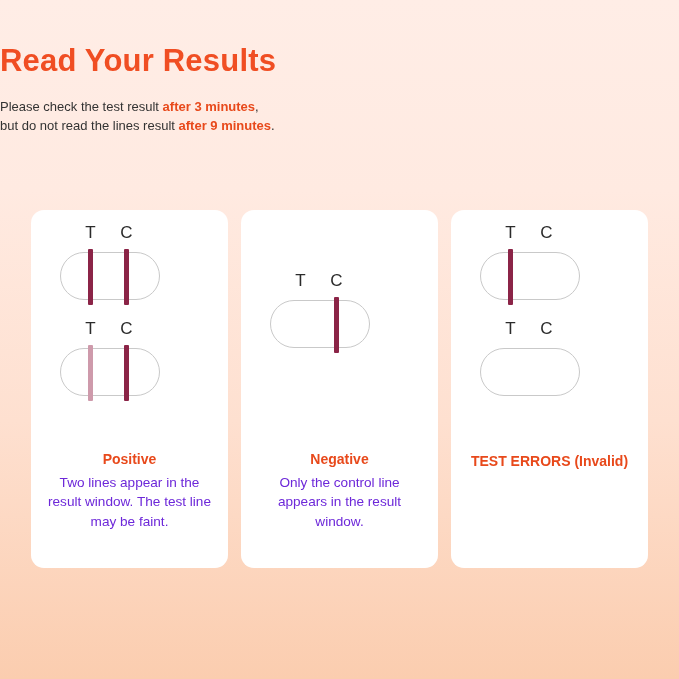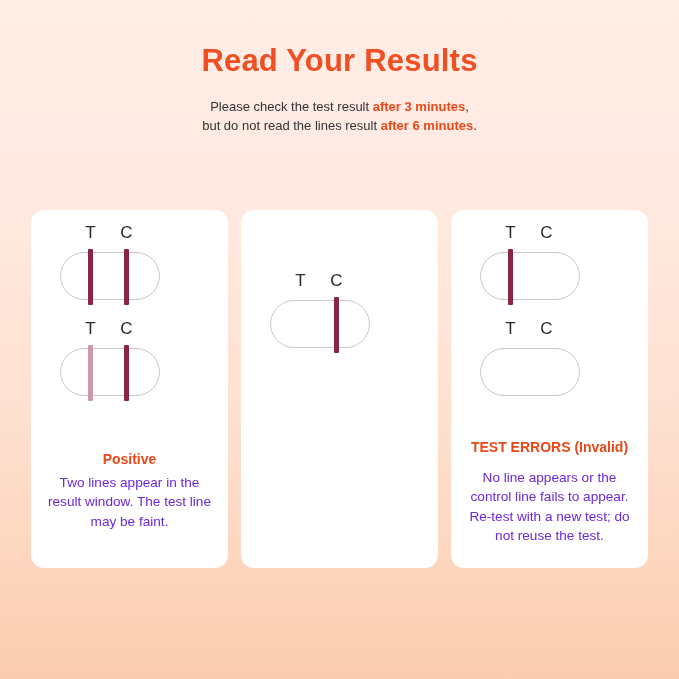--- a/index.html
+++ b/index.html
@@ -11,21 +11,21 @@
     height: 679px;
     background: linear-gradient(to bottom, #FFEDE6 0%, #FFEAE1 28%, #FEE0D0 62%, #FBCDAF 100%);
     font-family: "Liberation Sans", sans-serif;
     overflow: hidden;
     position: relative;
   }
 
   
   .header {
     padding-top: 44px;
-    text-align: center;
+    text-align: left;
   }
   .title {
     font-size: 31px;
     font-weight: bold;
     color: #F04E23;
     letter-spacing: 0.2px;
     margin: 0;
     line-height: 1.1;
   }
   .subtitle {
@@ -131,21 +131,21 @@
     margin: 0;
   }
 </style>
 </head>
 <body>
 
 <div class="header">
   <h1 class="title">Read Your Results</h1>
   <p class="subtitle">
     <span>Please check the test result </span><span class="hl">after 3 minutes</span><span>,</span><br>
-    <span>but do not read the lines result </span><span class="hl">after 6 minutes</span><span>.</span>
+    <span>but do not read the lines result </span><span class="hl">after 9 minutes</span><span>.</span>
   </p>
 </div>
 
 <div class="cards">
 
   <div class="card">
     <div class="strips">
 
       <div class="strip-unit" style="top:14px;">
         <div class="labels">
@@ -183,20 +183,24 @@
         <div class="labels">
           <span class="label-T">T</span>
           <span class="label-C">C</span>
         </div>
         <div class="window">
           <div class="line dark at-C"></div>
         </div>
       </div>
 
     </div>
+    <div class="caption" style="top:240px;">
+      <p class="caption-title">Negative</p>
+      <p class="caption-body">Only the control line appears in the result window.</p>
+    </div>
   </div>
 
   <div class="card">
     <div class="strips">
 
       <div class="strip-unit" style="top:14px;">
         <div class="labels">
           <span class="label-T">T</span>
           <span class="label-C">C</span>
         </div>
@@ -207,19 +211,18 @@
 
       <div class="strip-unit" style="top:110px;">
         <div class="labels">
           <span class="label-T">T</span>
           <span class="label-C">C</span>
         </div>
         <div class="window"></div>
       </div>
 
     </div>
-    <div class="caption" style="top:228px;">
+    <div class="caption" style="top:242px;">
       <p class="caption-title">TEST ERRORS (Invalid)</p>
-      <p class="caption-body" style="margin-top:12px;">No line appears or the control line fails to appear. Re-test with a new test; do not reuse the test.</p>
     </div>
   </div>
 
 </div>
 
 </body></html>

